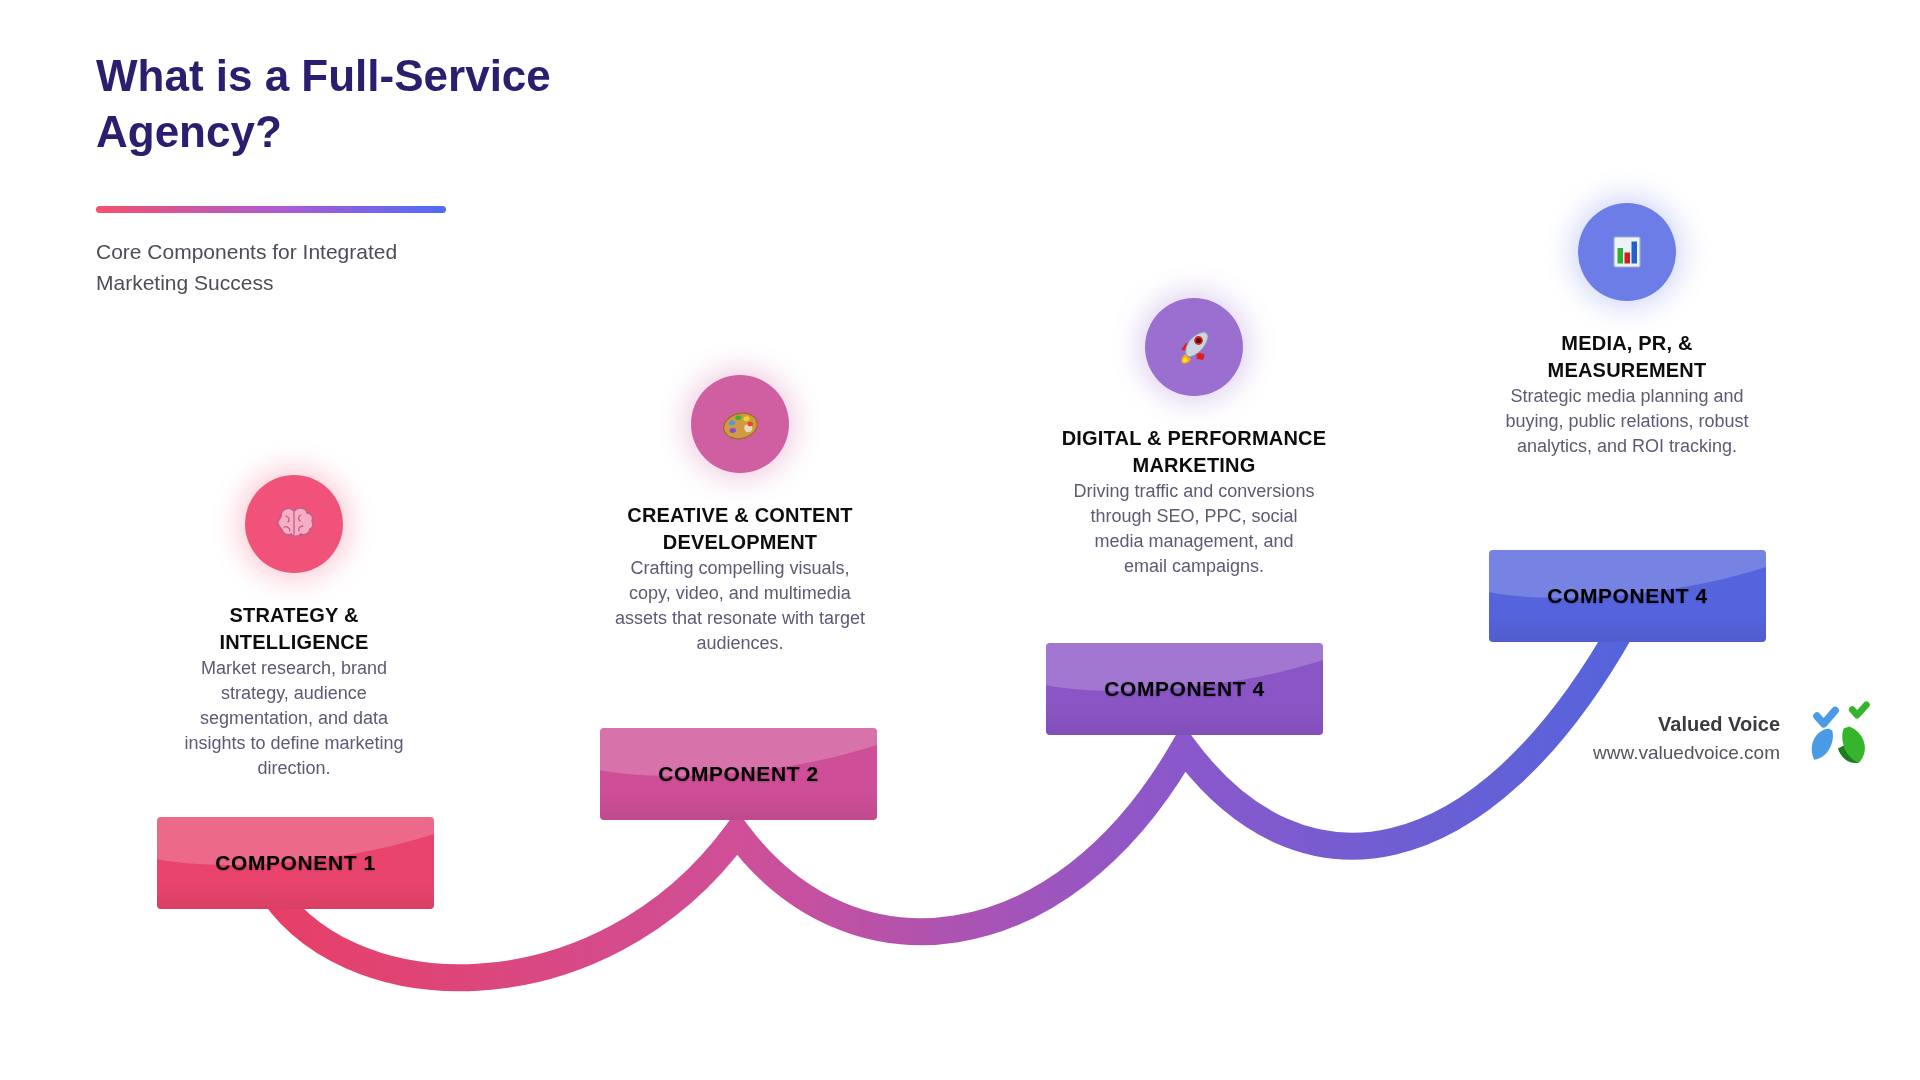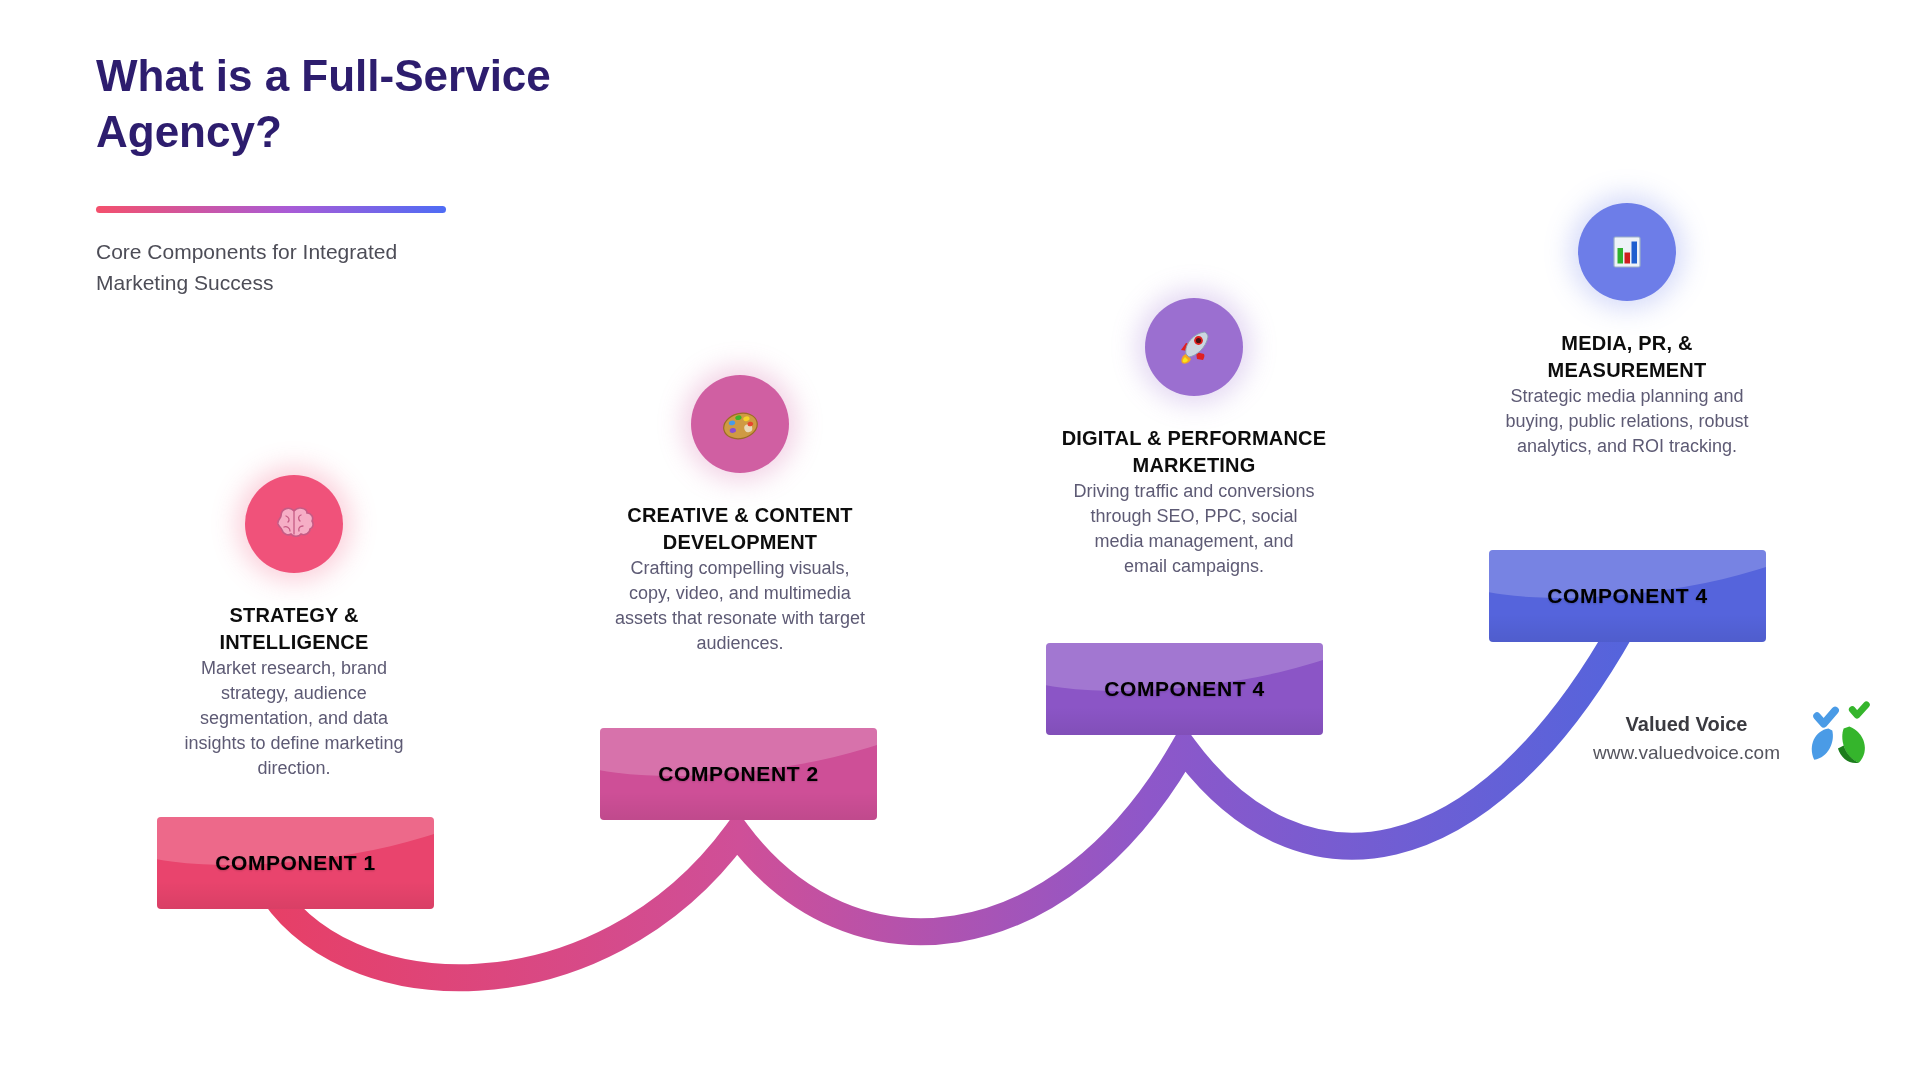--- a/index.html
+++ b/index.html
@@ -46,21 +46,21 @@
                  background:linear-gradient(180deg,rgba(0,0,0,0),rgba(0,0,0,.07)); }
   .b1 { left:157px;  top:817px; }
   .b2 { left:600px;  top:728px; }
   .b3 { left:1046px; top:643px; }
   .b4 { left:1489px; top:550px; }
   .btn span { position:relative; z-index:1; }
 
   
   .footer { position:absolute; right:40px; bottom:48px; display:flex;
             align-items:center; gap:14px; }
-  .footer .txt { text-align:center; }
+  .footer .txt { text-align:right; }
   .brand { font-size:20px; font-weight:700; color:#3a3a40; }
   .site  { font-size:19px; color:#55555e; margin-top:6px; }
   .icon-svg { display:block; }
 </style>
 </head>
 <body>
 
 <div class="stage">
 
   <div class="title">

